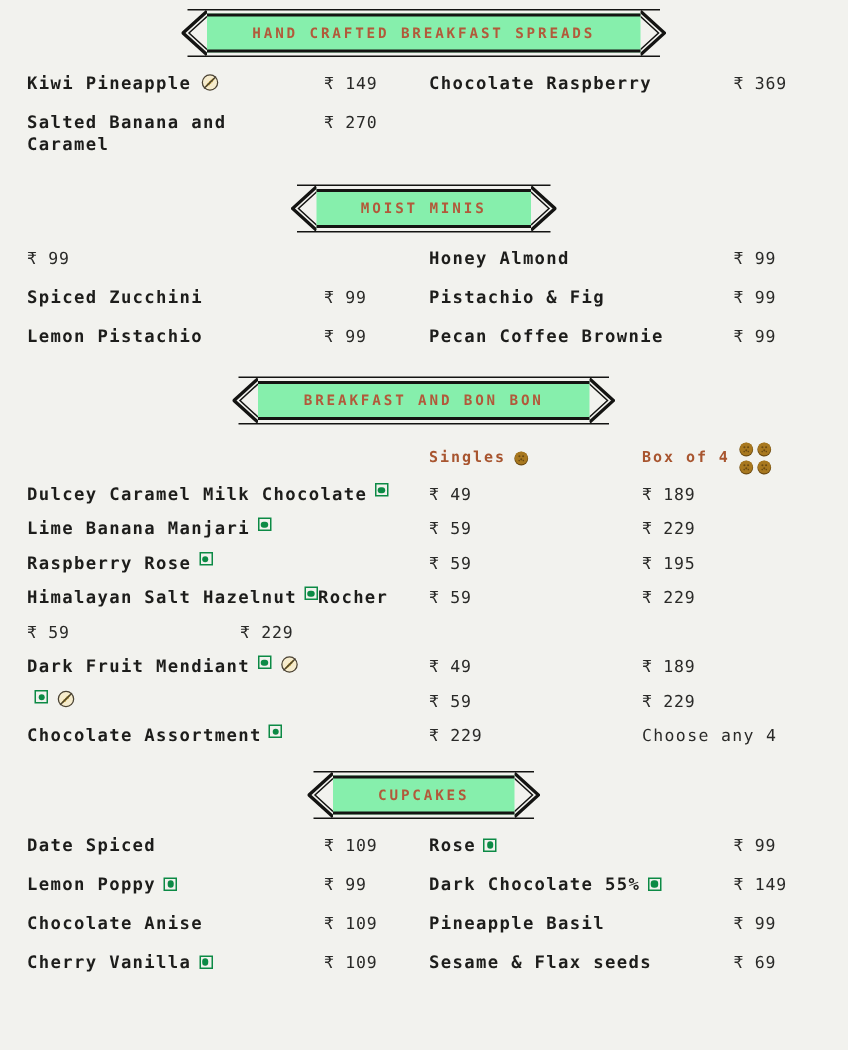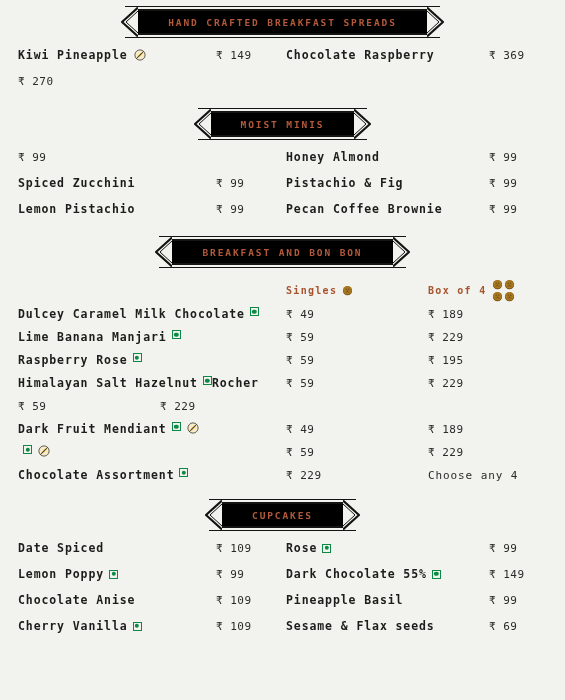--- a/index.html
+++ b/index.html
@@ -20,21 +20,21 @@
     display: flex;
     justify-content: center;
     align-items: center;
   }
   .ribbon {
     position: relative;
     display: inline-block;
     padding: 5px 30px 4px 30px;
     border-top: 2.5px solid #141412;
     border-bottom: 2.5px solid #141412;
-    background: #000000;
+    background: #86efac;
   }
   .ribbon-label {
     color: #b2593a;
     font-size: 9.5px;
     letter-spacing: 1.9px;
     font-weight: 700;
     white-space: nowrap;
     line-height: 13px;
   }
   
@@ -218,20 +218,21 @@
                 </svg></span></div>
             <div class="price">₹ 149</div>
           </div>
           <div class="cell right">
             <div class="item-name"><span>Chocolate Raspberry</span></div>
             <div class="price">₹ 369</div>
           </div>
         </div>
         <div class="row">
           <div class="cell left">
+            <div class="item-name"><span>Salted Banana and Caramel</span></div>
             <div class="price">₹ 270</div>
           </div>
           <div class="cell right"></div>
         </div>
       </div>
     </div>
     <div class="section" style="padding-top: 11px;">
       <div class="ribbon-wrap">
         <div class="ribbon">
           <span class="ribbon-tip left"><svg viewBox="0 0 17 31" width="17" height="31">

